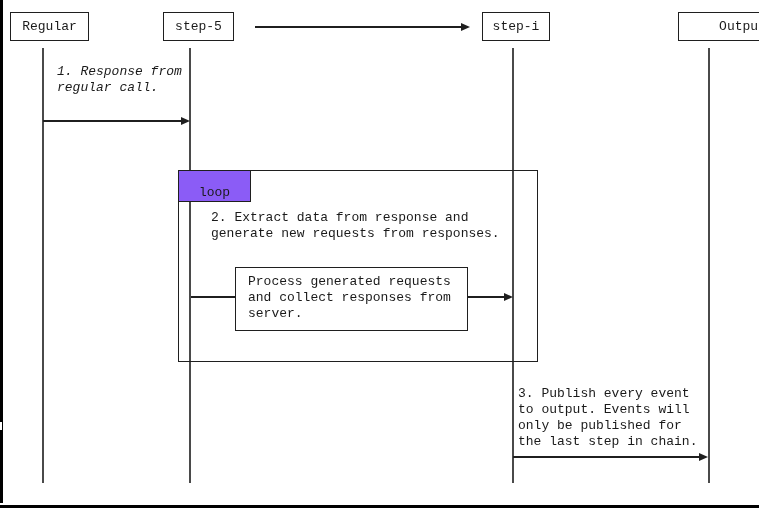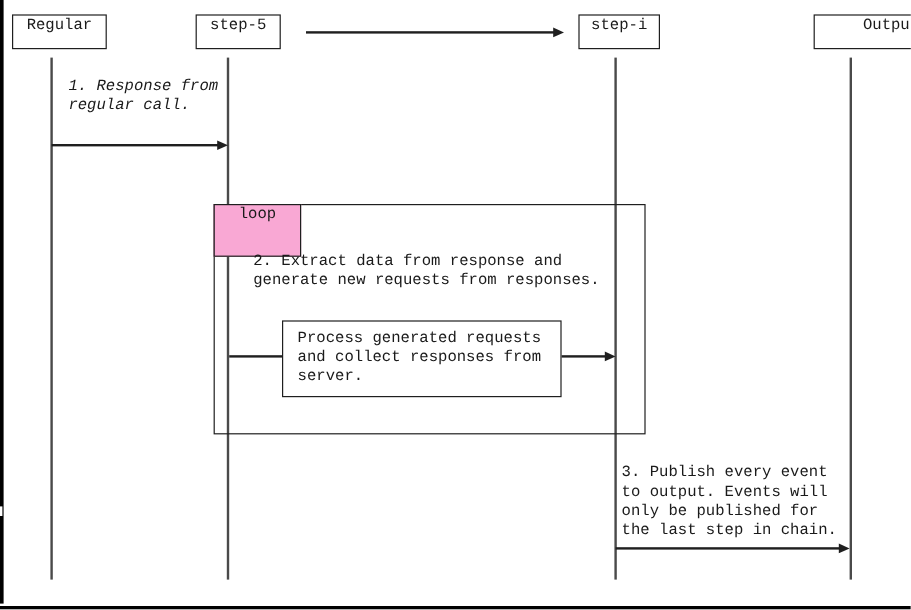--- a/index.html
+++ b/index.html
@@ -9,38 +9,38 @@
     --bg:#ffffff;
   }
   *{box-sizing:border-box;margin:0;padding:0;}
   body{background:#fff;font-family:"Liberation Mono","DejaVu Sans Mono",monospace;}
   .stage{
     position:relative;width:759px;height:508px;background:var(--bg);
     overflow:hidden;color:var(--text);font-size:13px;line-height:16px;
   }
   .actor-box{
     position:absolute;height:29px;border:1px solid var(--line);background:#fff;
-    display:flex;align-items:flex-start;justify-content:center;z-index:3;
+    display:flex;align-items:center;justify-content:center;z-index:3;
   }
   .lifeline{position:absolute;width:2px;background:var(--lifeline);z-index:0;}
   .hline{position:absolute;height:2px;background:var(--line);z-index:2;}
   .arrowhead-right{
     position:absolute;width:0;height:0;z-index:2;
     border-top:4px solid transparent;border-bottom:4px solid transparent;
     border-left:9px solid var(--line);
   }
   .msg-label{position:absolute;white-space:pre-line;z-index:2;}
   .loop-fragment{
     position:absolute;left:178px;top:170px;width:360px;height:192px;
     border:1px solid var(--line);z-index:1;background:transparent;
   }
   .loop-label-box{
-    position:absolute;left:-1px;top:-1px;width:73px;height:44px;
-    border:1px solid var(--line);background:#f9a8d4;
-    display:flex;align-items:flex-start;justify-content:center;z-index:3;
+    position:absolute;left:-1px;top:-1px;width:73px;height:32px;
+    border:1px solid var(--line);background:#8b5cf6;
+    display:flex;align-items:flex-end;justify-content:center;z-index:3;
   }
   .process-box{
     position:absolute;left:235px;top:267px;width:233px;height:64px;
     border:1px solid var(--line);background:#fff;z-index:2;
     padding:6px 6px 16px 12px;white-space:pre-line;
   }
   .edge-bar-left{position:absolute;left:0;top:0;width:3px;height:503px;background:#000;z-index:5;}
   .edge-bar-notch{position:absolute;left:0;top:422px;width:2px;height:8px;background:#fff;z-index:6;}
   .edge-line-bottom{position:absolute;left:0;top:505px;width:759px;height:3px;background:#000;z-index:5;}
 </style>

